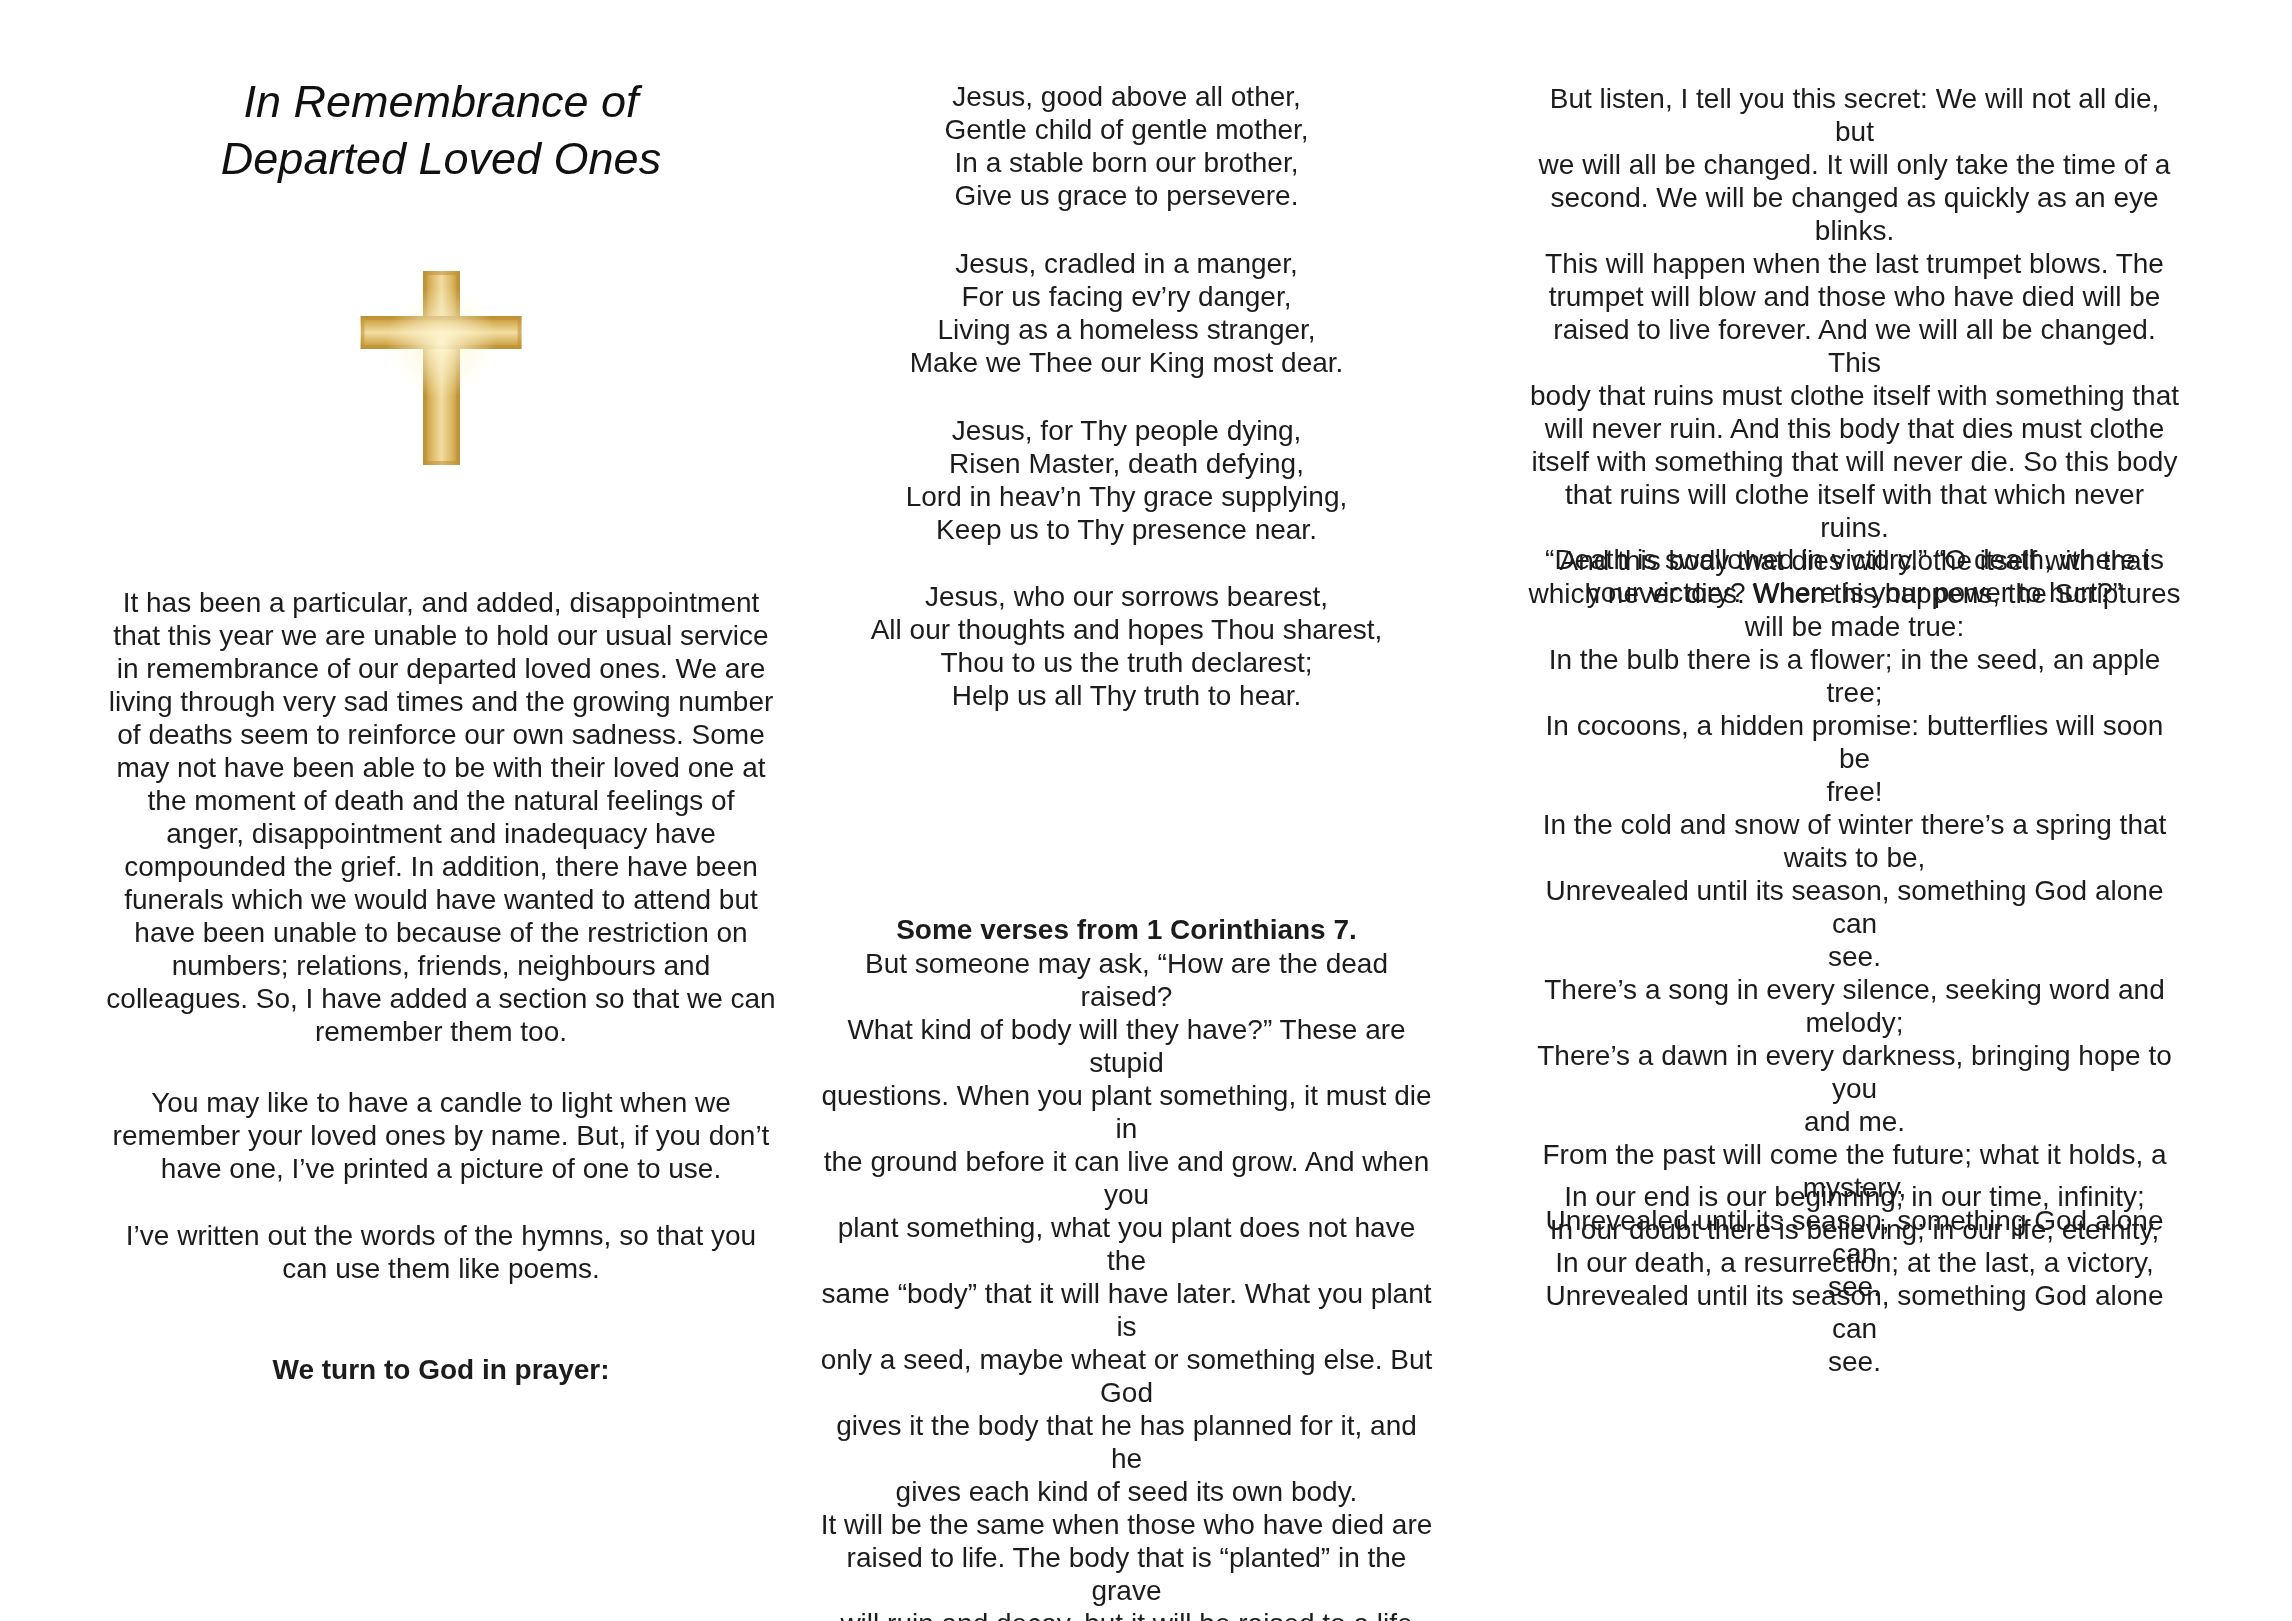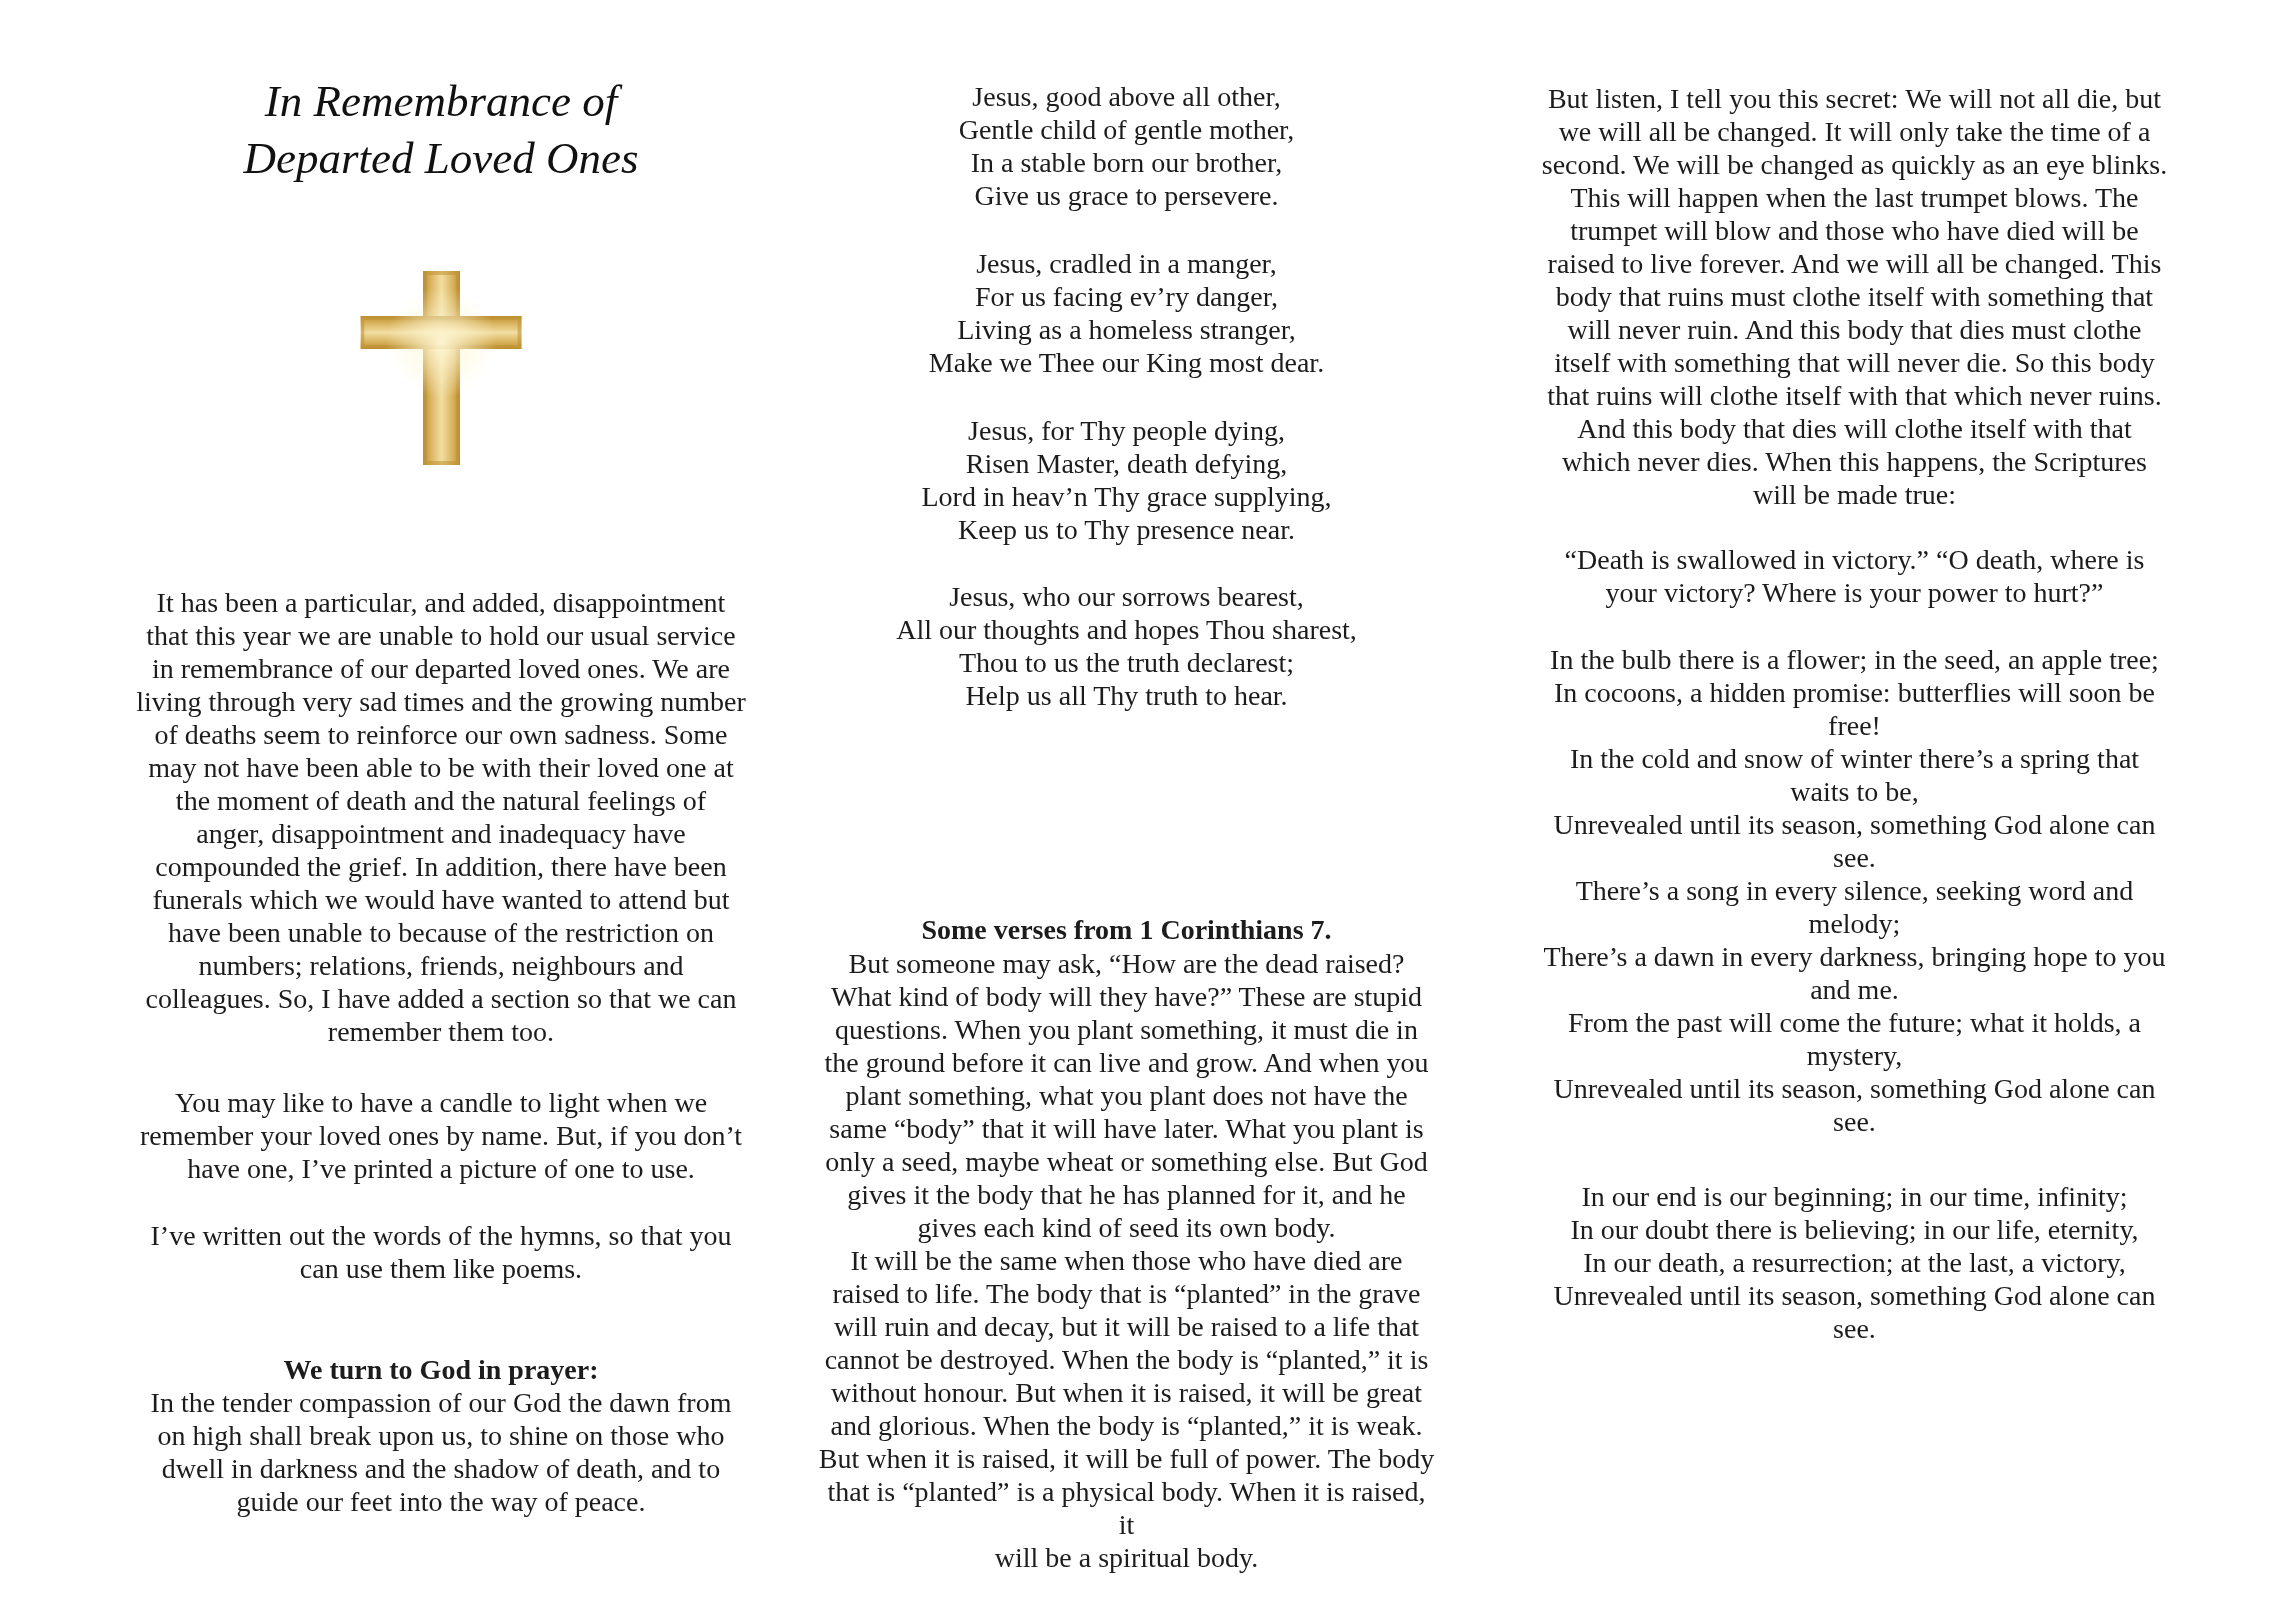--- a/index.html
+++ b/index.html
@@ -1,20 +1,20 @@
 <!DOCTYPE html>
 <html><head>
 <meta charset="utf-8">
 <style>
   html,body{margin:0;padding:0;background:#ffffff;}
   .page{
     position:relative;
     width:2293px;height:1621px;
     background:#ffffff;
-    font-family:Liberation Serif, serif;
+    font-family:Liberation Sans, sans-serif;
     color:#1c1c1c;
     overflow:hidden;
   }
   .col{position:absolute;top:0;height:1621px;}
   .col1{left:103px;width:676px;}
   .col2{left:818px;width:617px;}
   .col3{left:1527px;width:655px;}
   .block{
     position:absolute;left:0;width:100%;
     font-size:28px;line-height:33px;
@@ -84,24 +84,20 @@
 have been unable to because of the restriction on
 numbers; relations, friends, neighbours and
 colleagues. So, I have added a section so that we can
 remember them too.</div>
 
     <div class="block lines left" style="top:1219px">I’ve written out the words of the hymns, so that you
 can use them like poems.</div>
 
     <div class="block left bold" style="top:1353px">We turn to God in prayer:</div>
 
-    <div class="block lines left" style="top:1386px">In the tender compassion of our God the dawn from
-on high shall break upon us, to shine on those who
-dwell in darkness and the shadow of death, and to
-guide our feet into the way of peace.</div>
   </div>
 
   <div class="col col2">
     <div class="block lines center" style="top:80px">Jesus, good above all other,
 Gentle child of gentle mother,
 In a stable born our brother,
 Give us grace to persevere.</div>
 
     <div class="block lines center" style="top:247px">Jesus, cradled in a manger,
 For us facing ev’ry danger,

